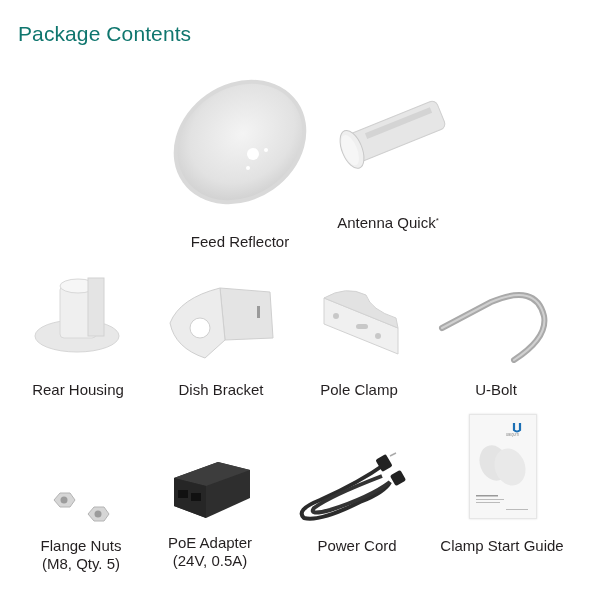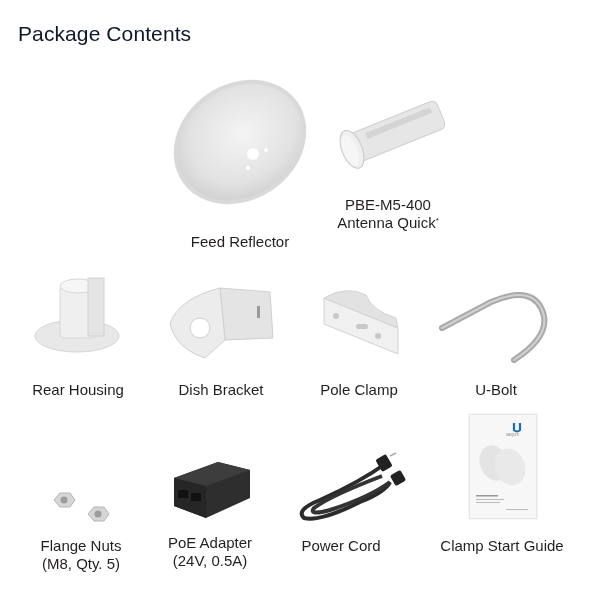--- a/index.html
+++ b/index.html
@@ -2,21 +2,21 @@
 <html><head>
 <meta charset="utf-8">
 <style>
   html, body { margin: 0; padding: 0; }
   body {
     width: 600px; height: 600px; background: #ffffff; position: relative; overflow: hidden;
     font-family: "Liberation Sans", "DejaVu Sans", sans-serif;
   }
   .title {
     position: absolute; left: 18px; top: 22px;
-    font-size: 21px; color: #0f172a; letter-spacing: 0.1px;
+    font-size: 21px; color: #0f766e; letter-spacing: 0.1px;
   }
   .label {
     position: absolute; text-align: center; font-size: 15px; color: #231f20; line-height: 18px;
     transform: translateX(-50%); white-space: nowrap;
   }
   .label sup { font-size: 8px; vertical-align: top; position: relative; top: -2px; }
   .illus { position: absolute; }
 </style>
 </head>
 <body>
@@ -41,21 +41,21 @@
 
 <svg class="illus" style="left:328px;top:92px" width="120" height="85" viewBox="0 0 120 85">
   <g transform="rotate(-22 60 45)">
     <rect x="22" y="28" width="96" height="30" rx="6" fill="#e6e6e6" stroke="#cfcfcf"></rect>
     <rect x="40" y="33" width="70" height="6" fill="#d4d4d4"></rect>
     <ellipse cx="22" cy="43" rx="10" ry="20" fill="#efefef" stroke="#c8c8c8"></ellipse>
     <ellipse cx="20" cy="43" rx="7" ry="16" fill="#f6f6f6"></ellipse>
   </g>
 </svg>
 <div class="label" style="left:388px;top:196px">
-  <span>PBE-M5-400</span><br>
+  <br>
   <span>Antenna Quick</span><sup>*</sup>
 </div>
 
 <svg class="illus" style="left:32px;top:268px" width="95" height="90" viewBox="0 0 95 90">
   <ellipse cx="45" cy="68" rx="42" ry="16" fill="#e8e8e8" stroke="#d6d6d6"></ellipse>
   <rect x="28" y="18" width="36" height="52" rx="4" fill="#efefef" stroke="#d8d8d8"></rect>
   <ellipse cx="46" cy="18" rx="18" ry="7" fill="#f6f6f6" stroke="#d8d8d8"></ellipse>
   <rect x="56" y="10" width="16" height="58" fill="#e4e4e4" stroke="#d2d2d2"></rect>
 </svg>
 <div class="label" style="left:78px;top:381px">Rear Housing</div>
@@ -106,21 +106,21 @@
   <span>(24V, 0.5A)</span>
 </div>
 
 <svg class="illus" style="left:290px;top:452px" width="125" height="72" viewBox="0 0 125 72">
   <path d="M95 12 Q70 30 30 48 Q5 58 14 66 Q30 70 70 50 Q95 40 100 30" fill="none" stroke="#2b2b2b" stroke-width="4"></path>
   <path d="M100 30 Q80 45 40 58 Q18 64 24 56 Q40 44 92 24" fill="none" stroke="#333" stroke-width="4"></path>
   <rect x="88" y="4" width="12" height="14" rx="2" fill="#222" transform="rotate(-30 94 11)"></rect>
   <rect x="102" y="20" width="12" height="12" rx="2" fill="#222" transform="rotate(-30 108 26)"></rect>
   <line x1="100" y1="4" x2="106" y2="1" stroke="#aaa" stroke-width="1.5"></line>
 </svg>
-<div class="label" style="left:341px;top:537px">Power Cord</div>
+<div class="label" style="left:357px;top:537px">Power Cord</div>
 
 <div class="illus" style="left:469px;top:414px;width:66px;height:103px;background:#f7f7f7;border:1px solid #e6e6e6;box-shadow:0 0 2px #e0e0e0;">
   <svg width="66" height="103" viewBox="0 0 66 103">
     <path d="M44 8 L44 15 Q47 18 50 15 L50 8" fill="none" stroke="#1b6fb5" stroke-width="2.2"></path>
     <ellipse cx="24" cy="48" rx="14" ry="18" transform="rotate(-20 24 48)" fill="#e4e4e4"></ellipse>
     <ellipse cx="40" cy="52" rx="15" ry="19" transform="rotate(-20 40 52)" fill="#e9e9e9"></ellipse>
     <rect x="6" y="80" width="22" height="1.5" fill="#999"></rect>
     <rect x="6" y="84" width="28" height="1" fill="#bbb"></rect>
     <rect x="6" y="87" width="24" height="1" fill="#bbb"></rect>
     <rect x="36" y="94" width="22" height="1" fill="#bbb"></rect>

